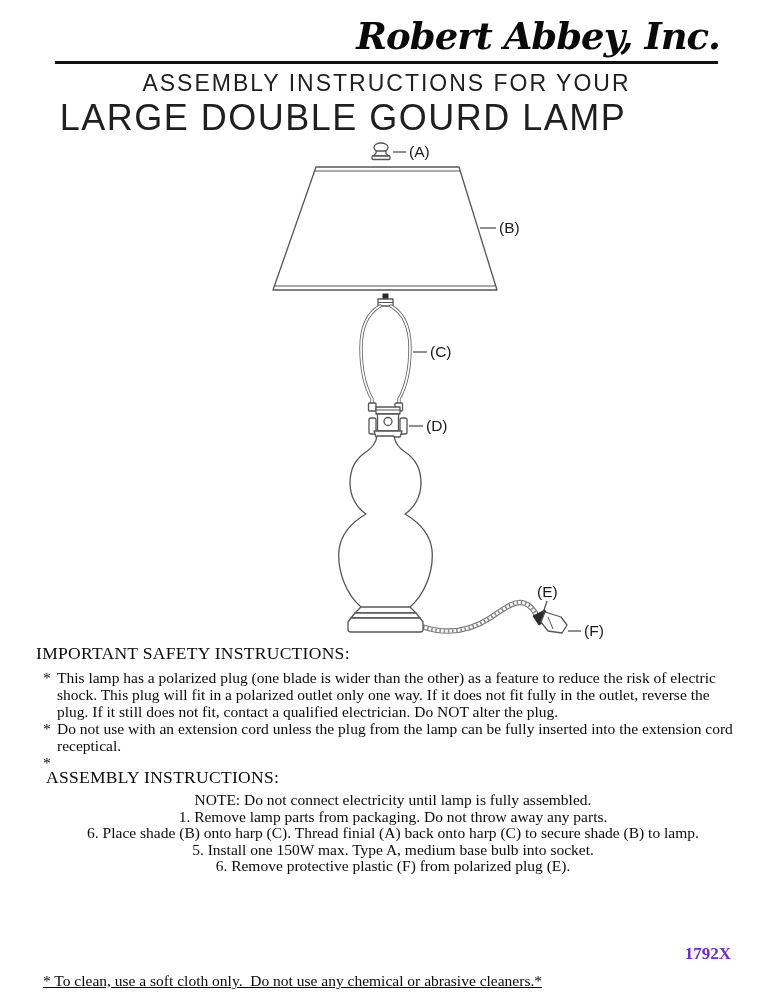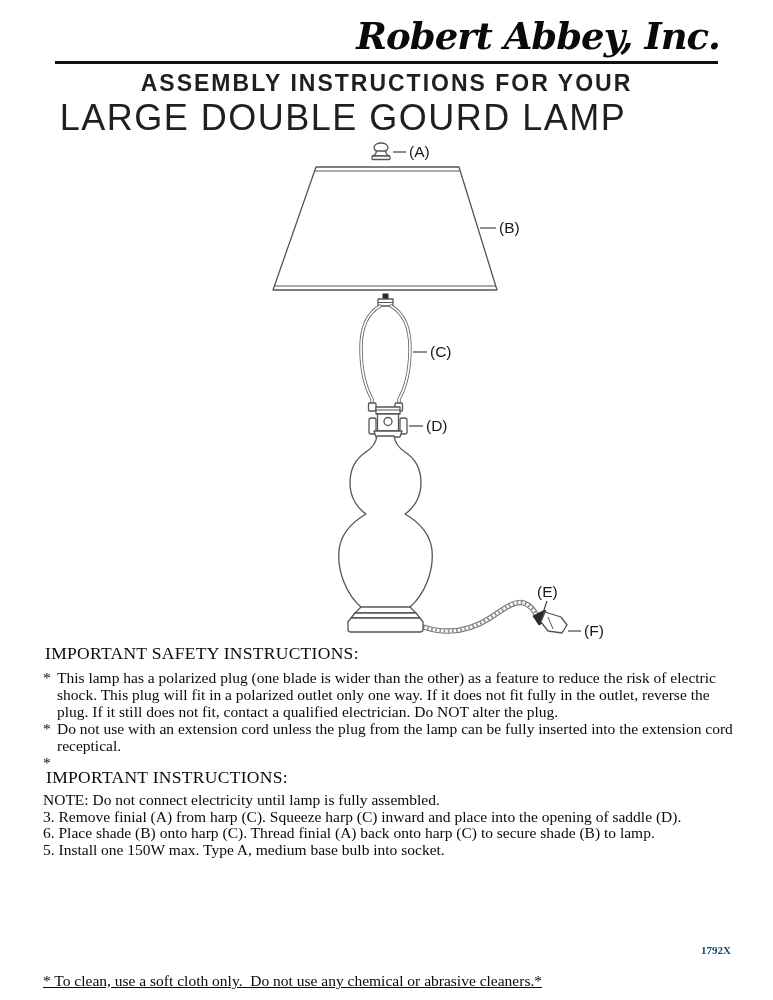--- a/index.html
+++ b/index.html
@@ -10,42 +10,42 @@
   .abs{position:absolute;}
   .logo{
     top:14px;right:53px;
     font-family:"DejaVu Serif", serif;
     font-style:italic;font-weight:700;font-size:37px;line-height:44px;
     letter-spacing:-1px;color:#0a0a0a;white-space:nowrap;
   }
   .rule{top:61px;left:55px;width:663px;height:2.5px;background:#111;}
   .subtitle{
     top:70px;left:0;width:773px;text-align:center;
-    font-family:"Liberation Sans", sans-serif;font-size:23px;font-weight:700;
+    font-family:"Liberation Sans", sans-serif;font-size:23px;font-weight:400;
     letter-spacing:2px;color:#1f1f1f;white-space:nowrap;
   }
   .title{
     top:97px;left:0;width:686px;text-align:center;
     font-family:"Liberation Sans", sans-serif;font-size:36px;font-weight:400;
     letter-spacing:1.5px;color:#1f1f1f;white-space:nowrap;
   }
   .diagram{top:0;left:0;}
   .sec-heading{
     font-size:17.5px;letter-spacing:0.3px;color:#0a0a0a;white-space:nowrap;
   }
-  .safety-heading{top:643px;left:45px;}
+  .safety-heading{top:643px;left:36px;}
   .body-text{font-size:15.5px;line-height:17px;color:#0a0a0a;}
   .safety-list{top:669px;left:43px;width:694px;}
   .safety-item{position:relative;padding-left:14px;}
   .safety-item .bullet{position:absolute;left:0;top:0;}
   .assembly-heading{top:767px;left:46px;}
   .assembly-list{top:792px;left:43px;width:700px;}
-  .assembly-list .line{line-height:16.6px;white-space:nowrap;}
+  .assembly-list .line{line-height:16.6px;white-space:nowrap;text-align:center;}
   .footer-note{top:972px;left:43px;width:700px;white-space:pre-wrap;text-decoration:underline;}
-  .model{top:944px;right:42px;font-size:11px;font-weight:700;color:#0c4a6e;}
+  .model{top:944px;right:42px;font-size:17px;font-weight:700;color:#6d28d9;}
   svg .outline{fill:#fff;stroke:#555;stroke-width:1.3;stroke-linejoin:round;}
   svg .thin{stroke:#555;stroke-width:1;fill:none;}
   svg .leader{stroke:#444;stroke-width:1.2;fill:none;}
   svg .lbl{font-family:"Liberation Sans", sans-serif;font-size:15.5px;fill:#1a1a1a;}
   svg .wire-out{stroke:#666;stroke-width:3.4;fill:none;stroke-linecap:round;}
   svg .wire-in{stroke:#fff;stroke-width:1.7;fill:none;stroke-linecap:round;}
   svg .dark{fill:#2b2b2b;stroke:#2b2b2b;}
 </style>
 </head>
 <body>
@@ -136,23 +136,24 @@
   </div>
   <div class="safety-item">
     <span class="bullet">*</span>
     <span>Do not use with an extension cord unless the plug from the lamp can be fully inserted into the extension cord receptical.</span>
   </div>
   <div class="safety-item">
     <span class="bullet">*</span>
   </div>
 </div>
 
-<div class="abs sec-heading assembly-heading">IMPORTANT INSTRUCTIONS:</div>
+<div class="abs sec-heading assembly-heading">ASSEMBLY INSTRUCTIONS:</div>
 
 <div class="abs body-text assembly-list">
   <div class="line">NOTE: Do not connect electricity until lamp is fully assembled.</div>
-  <div class="line">3. Remove finial (A) from harp (C). Squeeze harp (C) inward and place into the opening of saddle (D).</div>
+  <div class="line">1. Remove lamp parts from packaging. Do not throw away any parts.</div>
   <div class="line">6. Place shade (B) onto harp (C). Thread finial (A) back onto harp (C) to secure shade (B) to lamp.</div>
   <div class="line">5. Install one 150W max. Type A, medium base bulb into socket.</div>
+  <div class="line">6. Remove protective plastic (F) from polarized plug (E).</div>
 </div>
 
 <div class="abs body-text footer-note">* To clean, use a soft cloth only.  Do not use any chemical or abrasive cleaners.*</div>
 <div class="abs model">1792X</div>
 
 </body></html>

